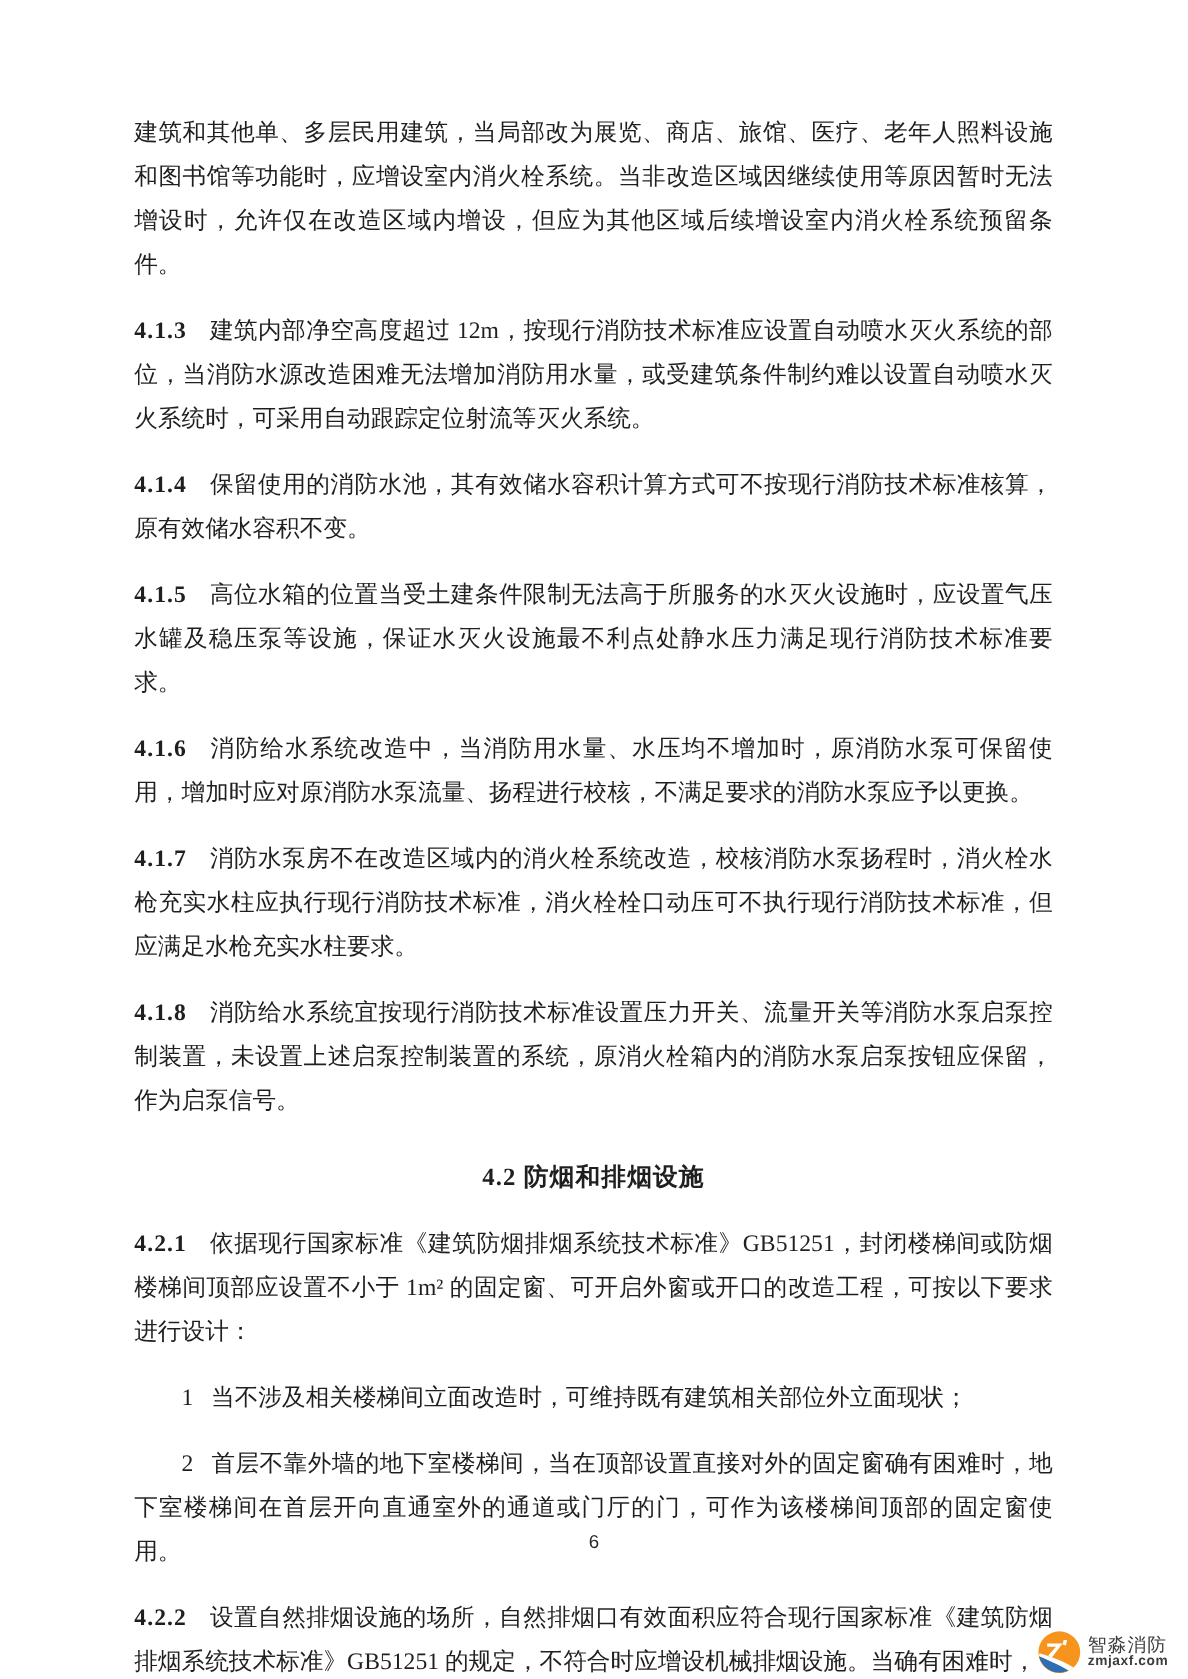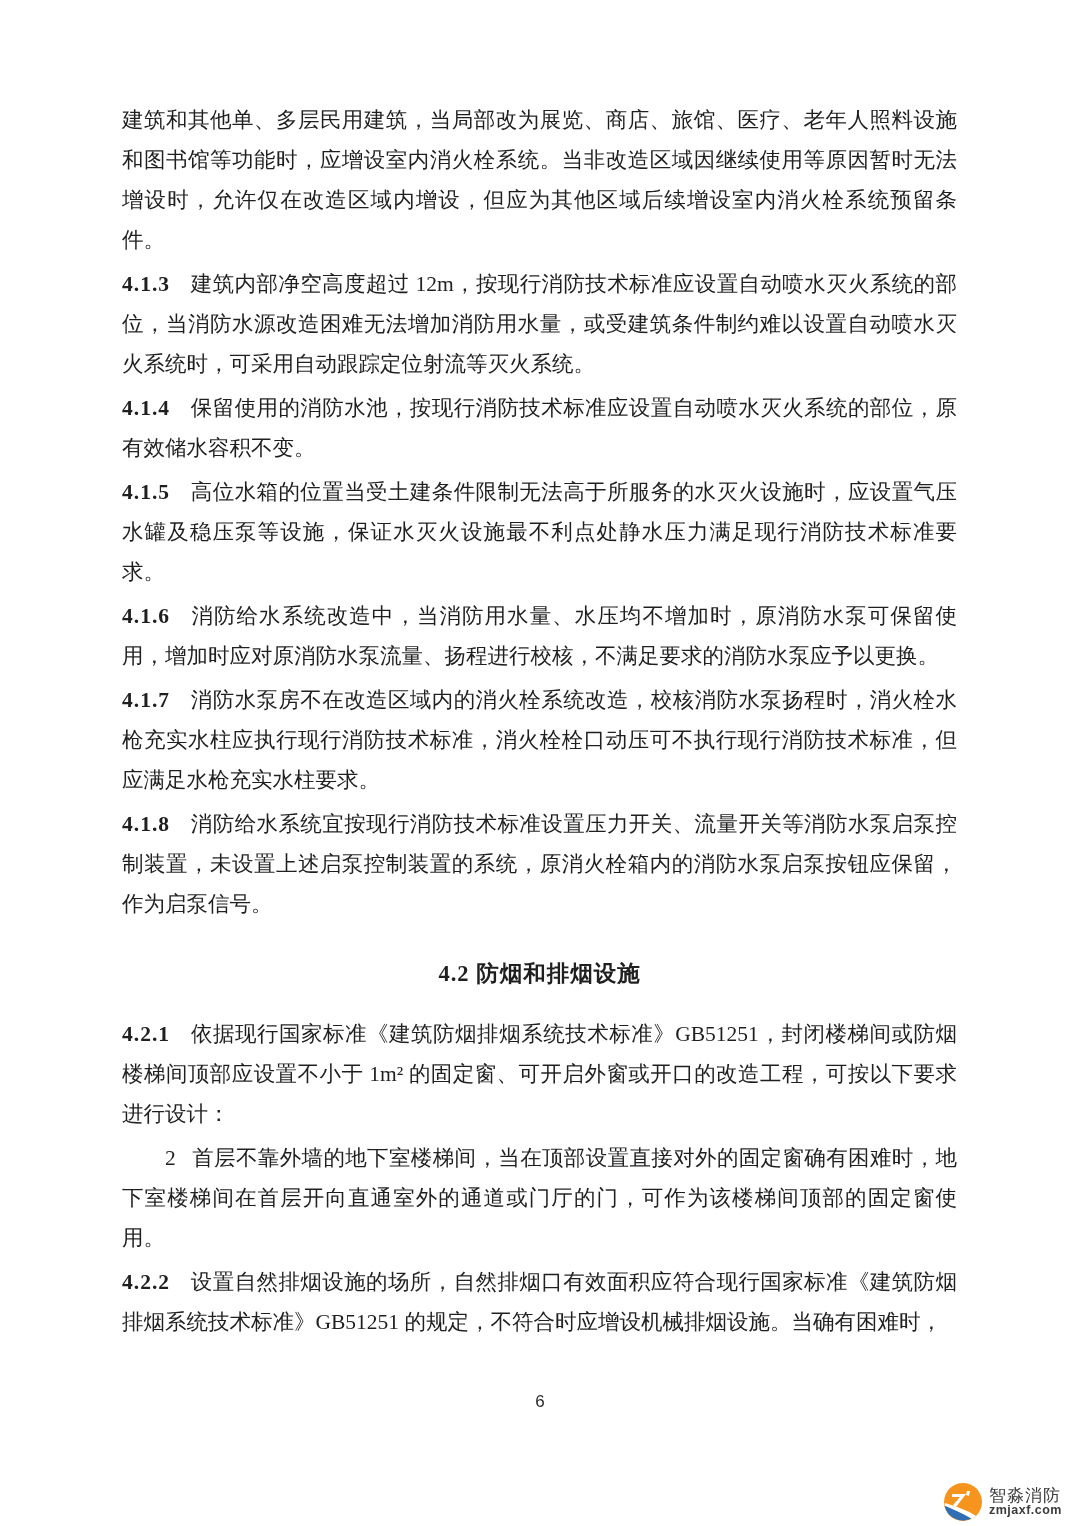--- a/index.html
+++ b/index.html
@@ -22,21 +22,21 @@
     left: 122px;
     width: 835px;
     color: #1f1f1f;
   }
   p.para {
     font-size: 21.5px;
     line-height: 40px;
     text-align: justify;
     color: #1f1f1f;
   }
-  p.para + p.para { margin-top: 4px; }
+  p.para + p.para { margin-top: 20px; }
   .clause-num {
     font-weight: bold;
     margin-right: 0.95em;
     letter-spacing: 1px;
   }
   .item { text-indent: 2em; }
   .item-num { margin-right: 0.75em; }
   h2.section-heading {
     text-align: center;
     font-size: 22.5px;
@@ -85,34 +85,35 @@
 </head>
 <body>
 
 <div class="page">
   <div class="content">
 
     <p class="para">建筑和其他单、多层民用建筑，当局部改为展览、商店、旅馆、医疗、老年人照料设施和图书馆等功能时，应增设室内消火栓系统。当非改造区域因继续使用等原因暂时无法增设时，允许仅在改造区域内增设，但应为其他区域后续增设室内消火栓系统预留条件。</p>
 
     <p class="para"><span class="clause-num">4.1.3</span><span>建筑内部净空高度超过 12m，按现行消防技术标准应设置自动喷水灭火系统的部位，当消防水源改造困难无法增加消防用水量，或受建筑条件制约难以设置自动喷水灭火系统时，可采用自动跟踪定位射流等灭火系统。</span></p>
 
-    <p class="para"><span class="clause-num">4.1.4</span><span>保留使用的消防水池，按现行消防技术标准应设置自动喷水灭火系统的部位，原有效储水容积不变。</span></p>
+    <p class="para"><span class="clause-num">4.1.4</span><span>保留使用的消防水池，其有效储水容积计算方式可不按现行消防技术标准核算，原有效储水容积不变。</span></p>
 
     <p class="para"><span class="clause-num">4.1.5</span><span>高位水箱的位置当受土建条件限制无法高于所服务的水灭火设施时，应设置气压水罐及稳压泵等设施，保证水灭火设施最不利点处静水压力满足现行消防技术标准要求。</span></p>
 
     <p class="para"><span class="clause-num">4.1.6</span><span>消防给水系统改造中，当消防用水量、水压均不增加时，原消防水泵可保留使用，增加时应对原消防水泵流量、扬程进行校核，不满足要求的消防水泵应予以更换。</span></p>
 
     <p class="para"><span class="clause-num">4.1.7</span><span>消防水泵房不在改造区域内的消火栓系统改造，校核消防水泵扬程时，消火栓水枪充实水柱应执行现行消防技术标准，消火栓栓口动压可不执行现行消防技术标准，但应满足水枪充实水柱要求。</span></p>
 
     <p class="para"><span class="clause-num">4.1.8</span><span>消防给水系统宜按现行消防技术标准设置压力开关、流量开关等消防水泵启泵控制装置，未设置上述启泵控制装置的系统，原消火栓箱内的消防水泵启泵按钮应保留，作为启泵信号。</span></p>
 
     <h2 class="section-heading">4.2 防烟和排烟设施</h2>
 
     <p class="para"><span class="clause-num">4.2.1</span><span>依据现行国家标准《建筑防烟排烟系统技术标准》GB51251，封闭楼梯间或防烟楼梯间顶部应设置不小于 1m² 的固定窗、可开启外窗或开口的改造工程，可按以下要求进行设计：</span></p>
 
+    <p class="para item"><span class="item-num">1</span><span>当不涉及相关楼梯间立面改造时，可维持既有建筑相关部位外立面现状；</span></p>
 
     <p class="para item"><span class="item-num">2</span><span>首层不靠外墙的地下室楼梯间，当在顶部设置直接对外的固定窗确有困难时，地下室楼梯间在首层开向直通室外的通道或门厅的门，可作为该楼梯间顶部的固定窗使用。</span></p>
 
     <p class="para"><span class="clause-num">4.2.2</span><span>设置自然排烟设施的场所，自然排烟口有效面积应符合现行国家标准《建筑防烟排烟系统技术标准》GB51251 的规定，不符合时应增设机械排烟设施。当确有困难时，</span></p>
 
   </div>
 
   <div class="page-number">6</div>
 
   <div class="brand">

